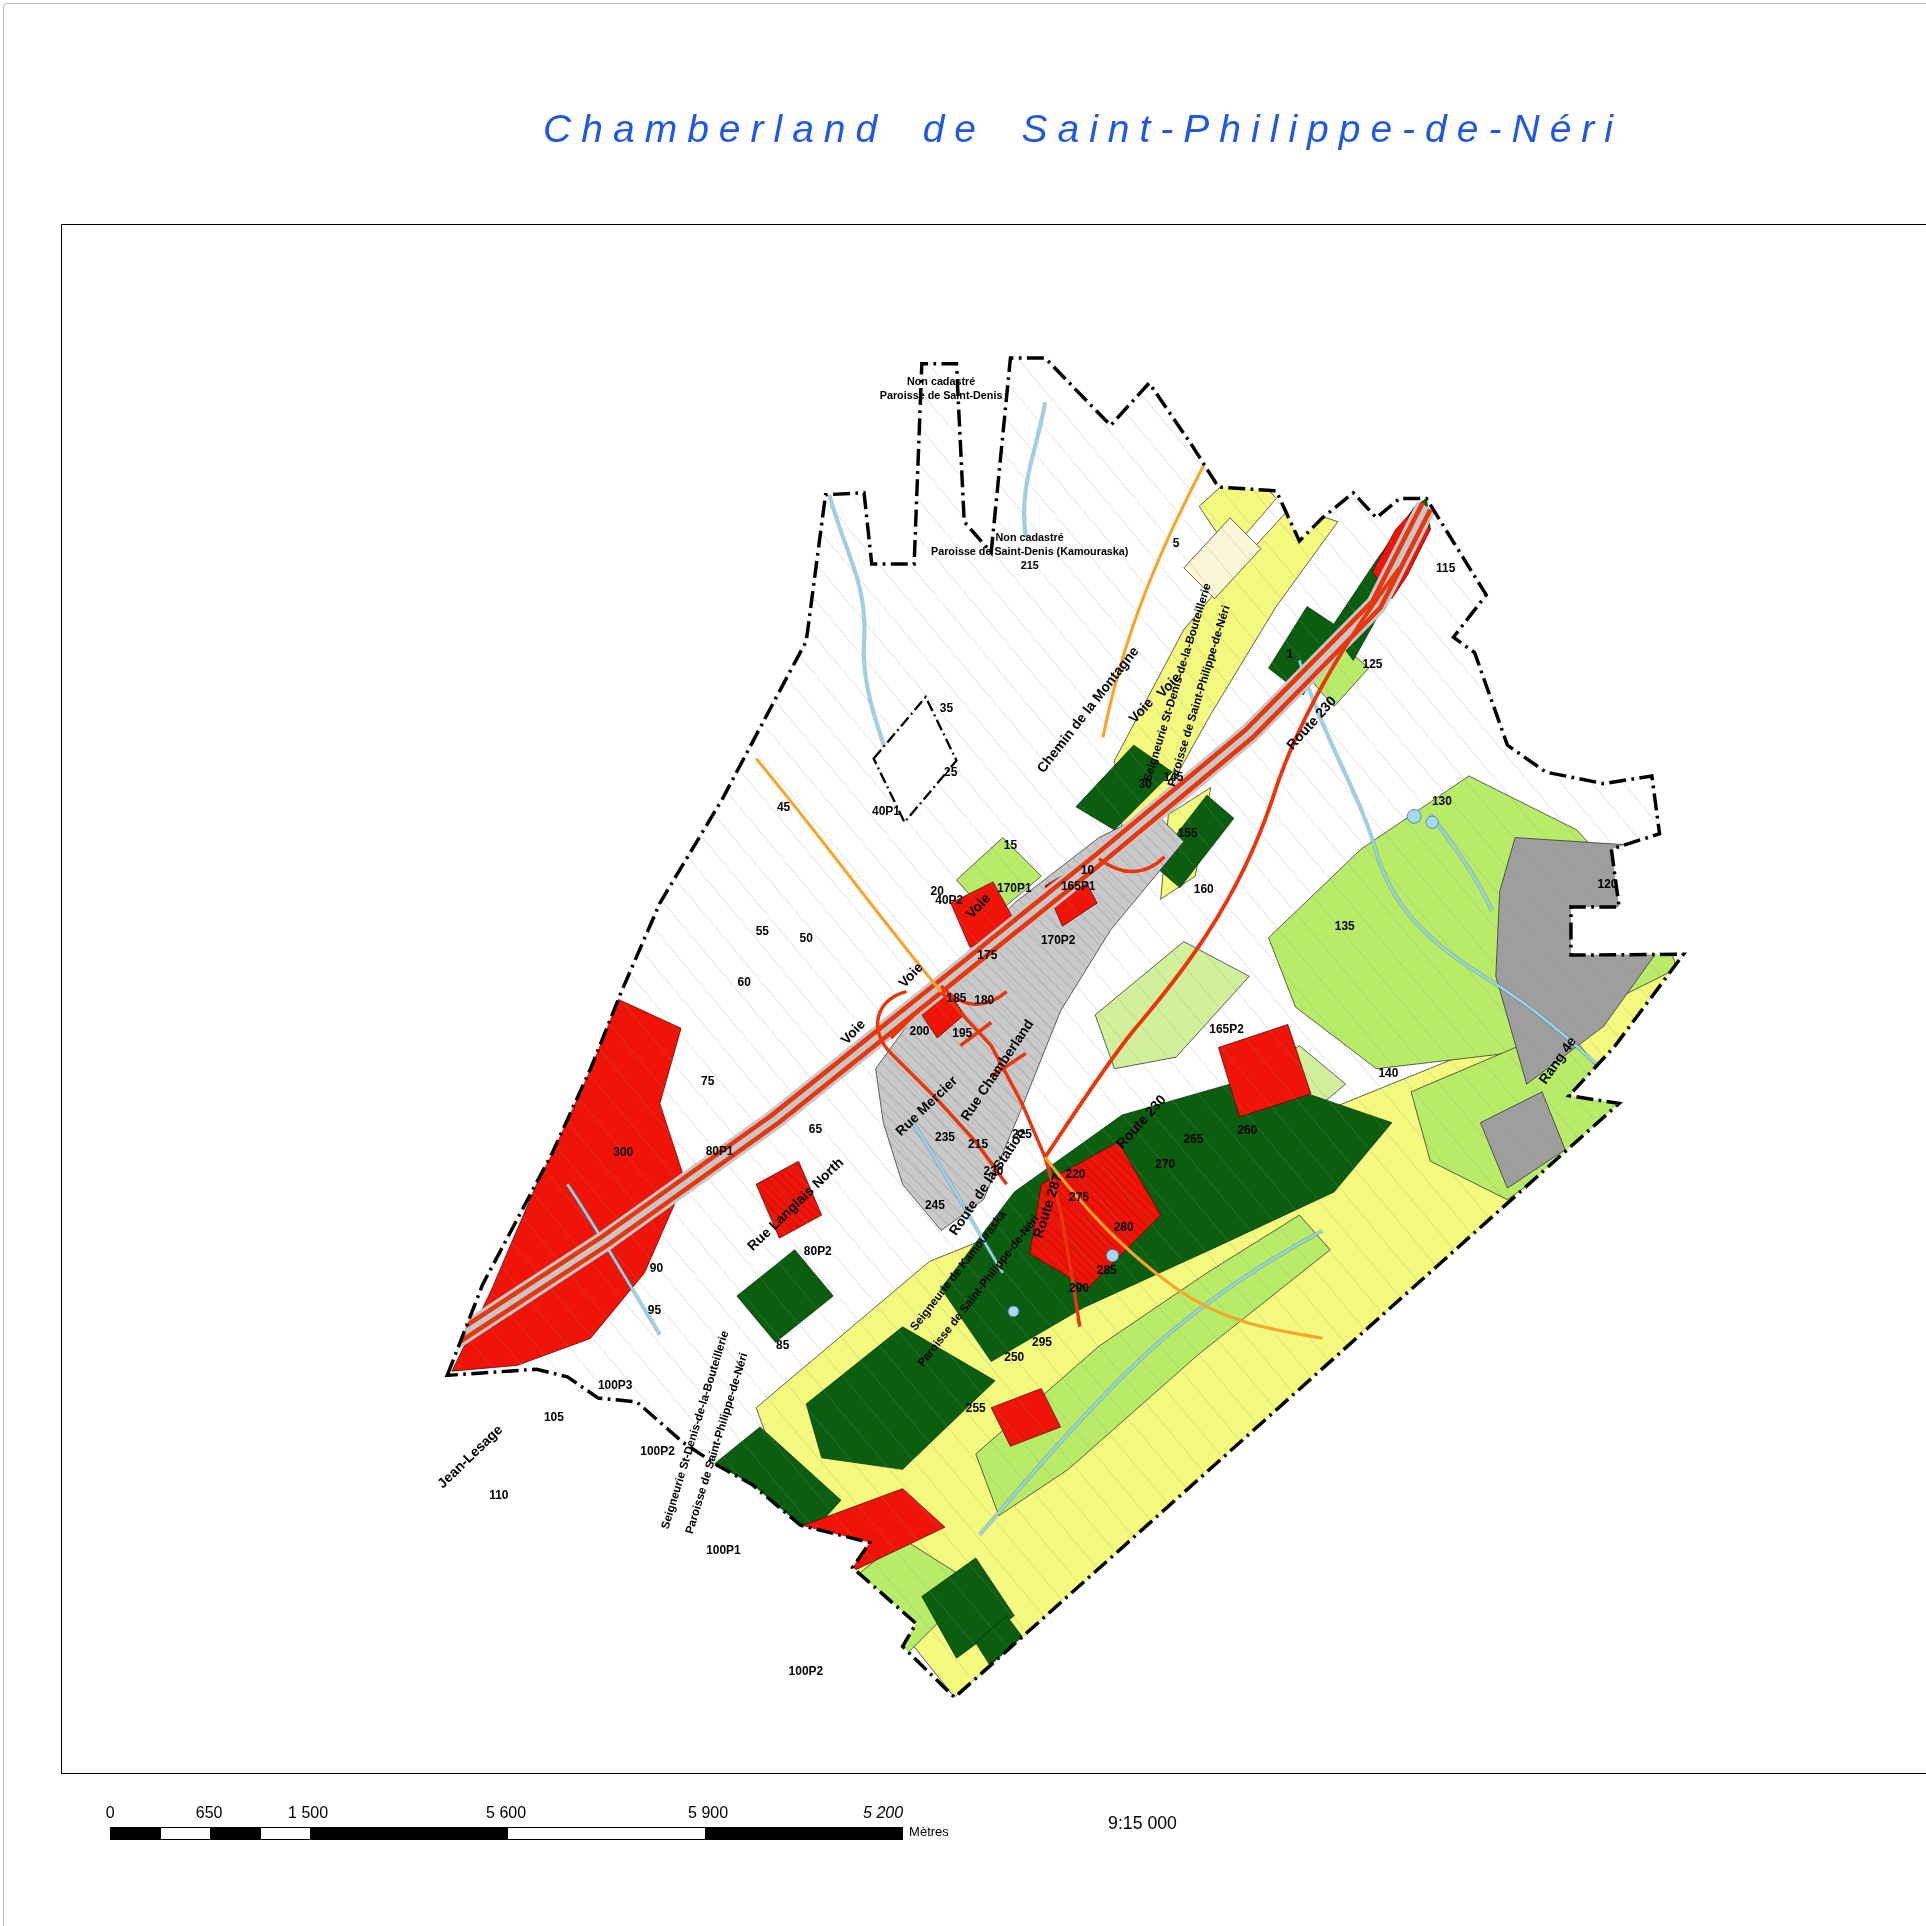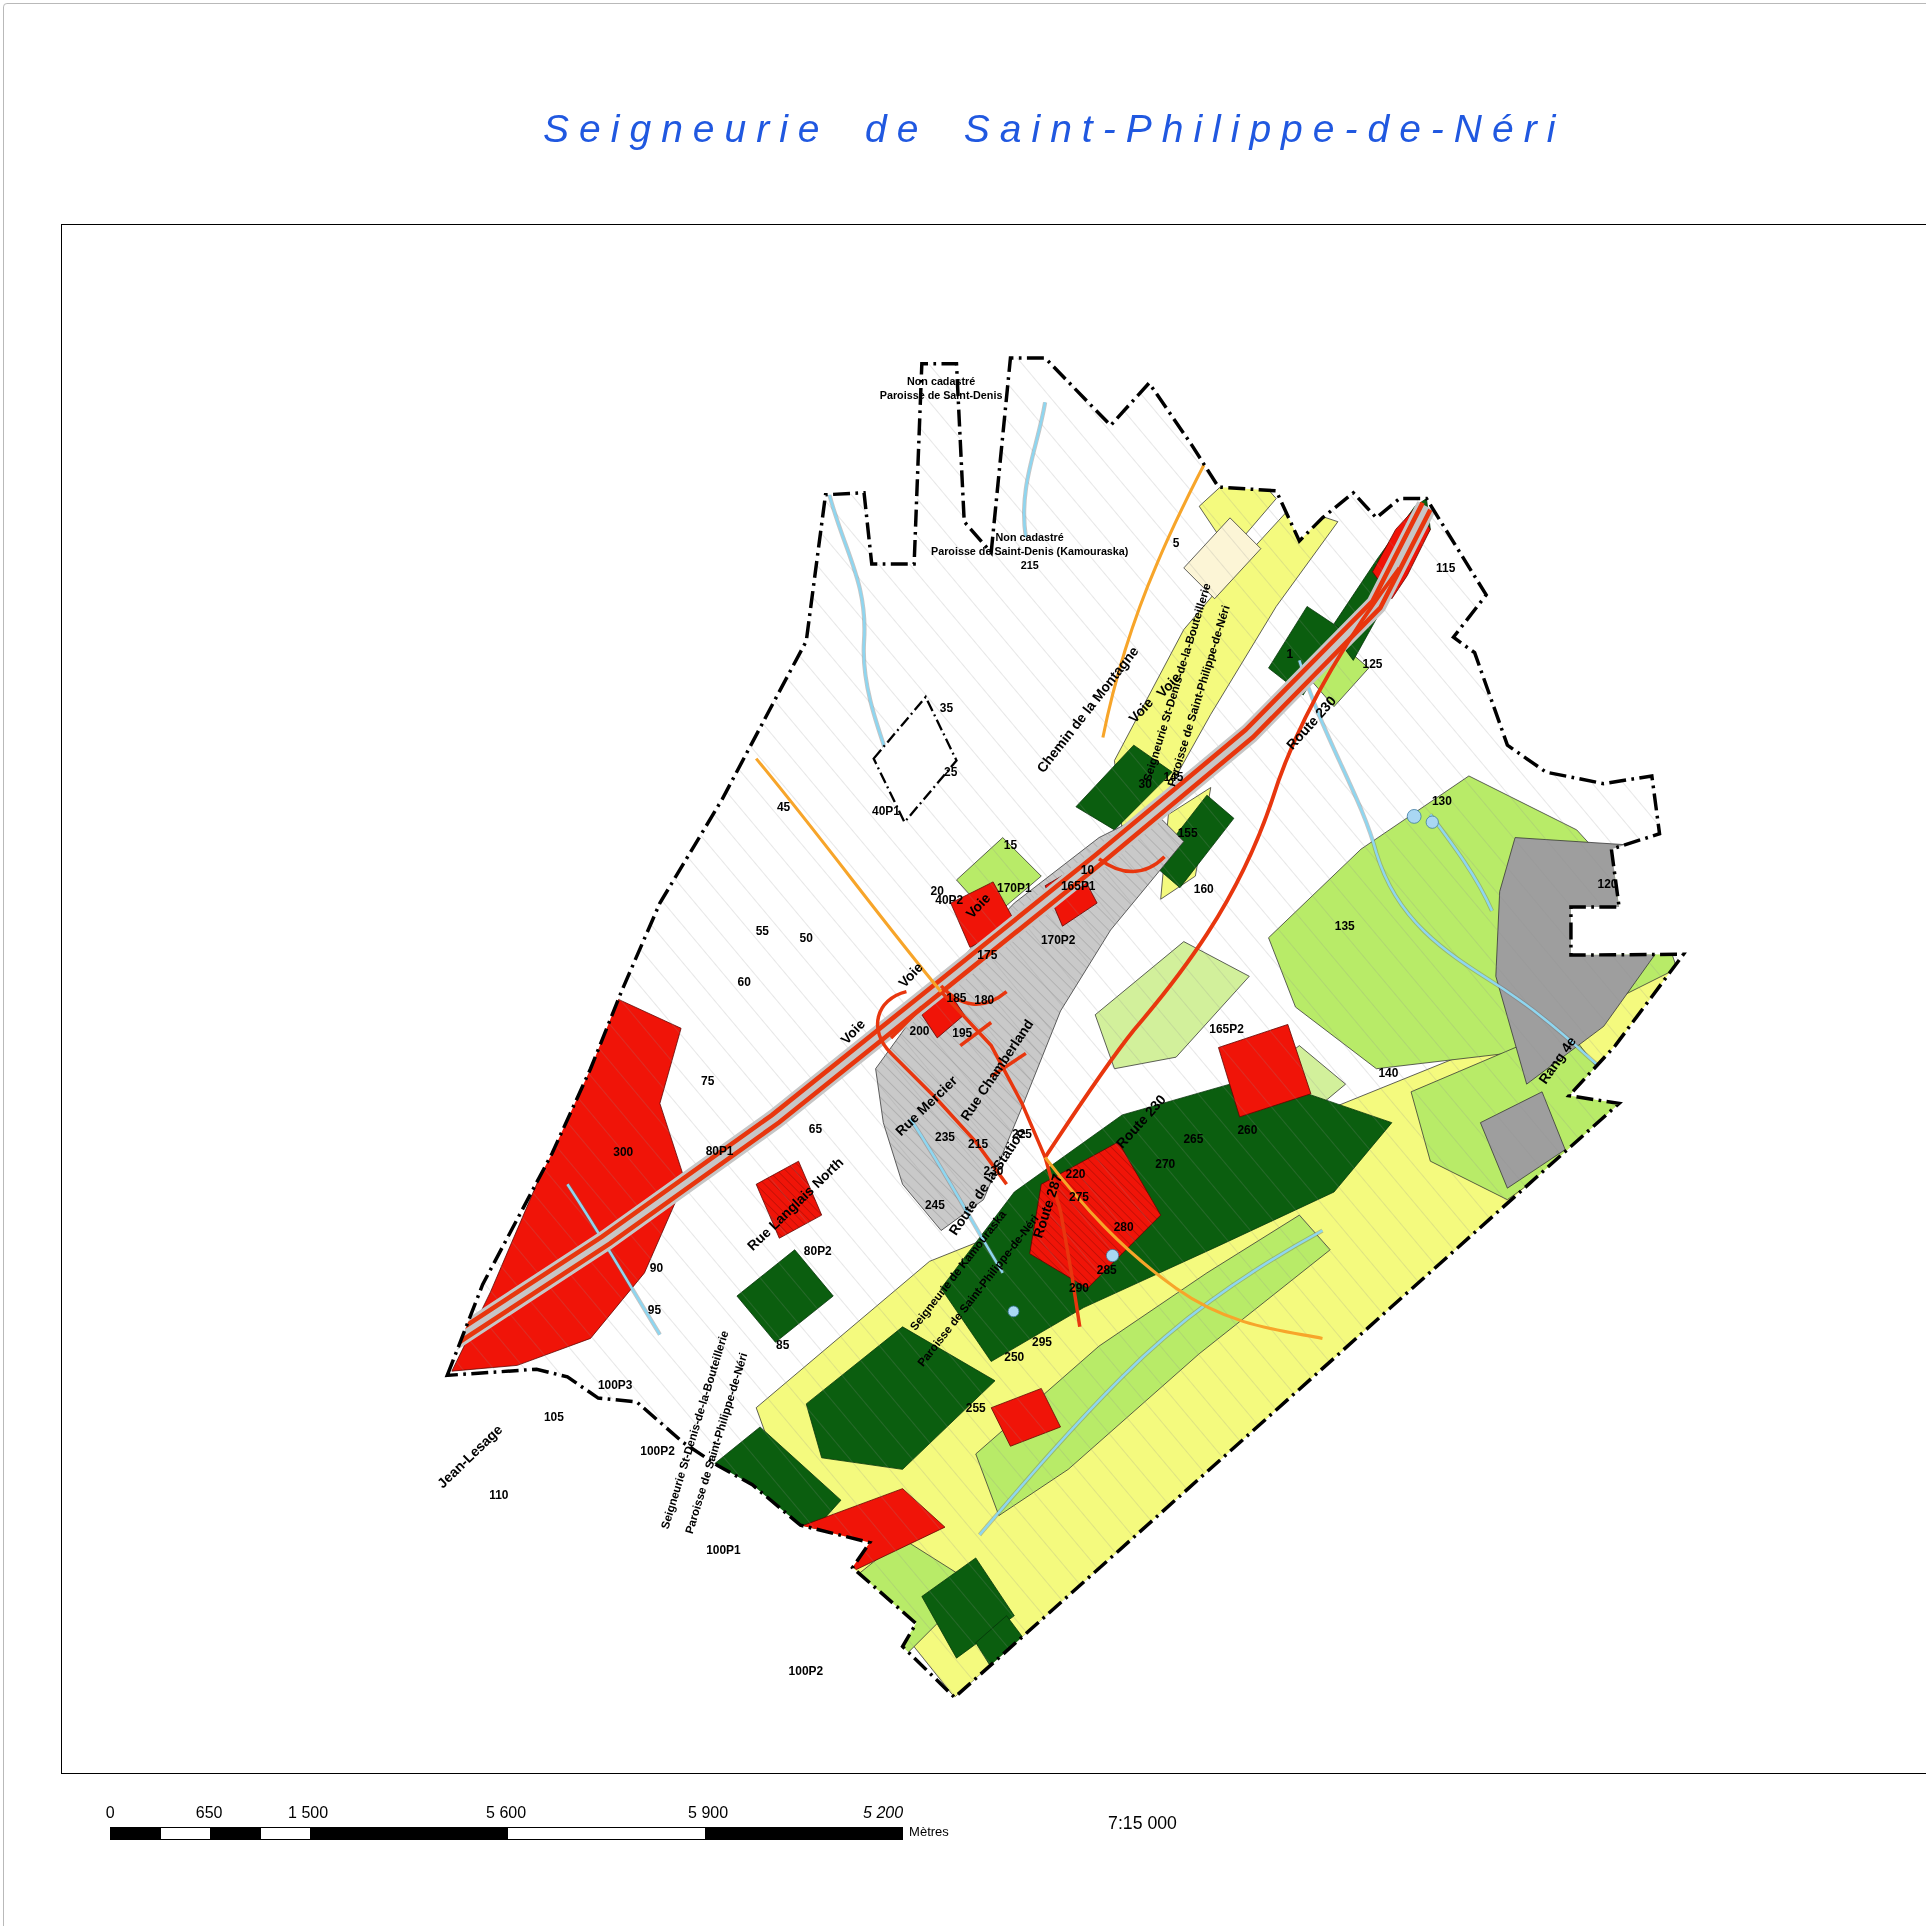--- a/index.html
+++ b/index.html
@@ -30,21 +30,21 @@
   .red11{fill:none;stroke:var(--c-road-red);stroke-width:12;}
   .red10{fill:none;stroke:var(--c-road-red);stroke-width:10;}
   .red9{fill:none;stroke:var(--c-road-red);stroke-width:9;}
   .orange8{fill:none;stroke:var(--c-road-orange);stroke-width:8;}
 </style>
 </head>
 <body>
 
 <div class="page">
 
-  <div class="map-title">Seigneurie de Saint-Philippe-de-Néri</div>
+  <div class="map-title">Chamberland de Saint-Philippe-de-Néri</div>
 
   <div class="map-frame">
     <svg width="1977" height="1548" viewBox="148 570 5132 4018">
       <defs>
         <path id="terr" d="M1148,3556 L1240,3320 L1330,3150 L1420,2980 L1520,2760 L1600,2560 L1700,2330 L1790,2180 L1862,2060
           L2000,1800 L2080,1650 L2130,1270 L2230,1265 L2250,1450 L2360,1450 L2380,930 L2470,930 L2490,1340
           L2560,1420 L2610,915 L2700,915 L2870,1090 L2970,980 L3080,1140 L3150,1250 L3300,1260 L3360,1390
           L3420,1330 L3500,1265 L3560,1330 L3620,1280 L3690,1280 L3845,1530 L3760,1640 L3815,1680
           L3900,1920 L4000,1990 L4150,2020 L4275,2000 L4295,2150 L4170,2190 L4190,2340 L4065,2340 L4065,2465
           L4357,2463 L4180,2700 L4060,2830 L4190,2850 L2465,4392
@@ -296,16 +296,16 @@
         <div class="seg" style="width: 50px; background: rgb(0, 0, 0);"></div>
         <div class="seg" style="width: 50px; background: rgb(255, 255, 255);"></div>
         <div class="seg" style="width: 50px; background: rgb(0, 0, 0);"></div>
         <div class="seg" style="width: 50px; background: rgb(255, 255, 255);"></div>
         <div class="seg" style="width: 198px; background: rgb(0, 0, 0);"></div>
         <div class="seg" style="width: 198px; background: rgb(255, 255, 255);"></div>
         <div class="seg" style="width: 197px; background: rgb(0, 0, 0);"></div>
       </div>
     <div class="metres">Mètres</div>
   </div>
-  <div class="ratio">7:15 000</div>
+  <div class="ratio">9:15 000</div>
 
 </div>
 
 
 </body></html>

